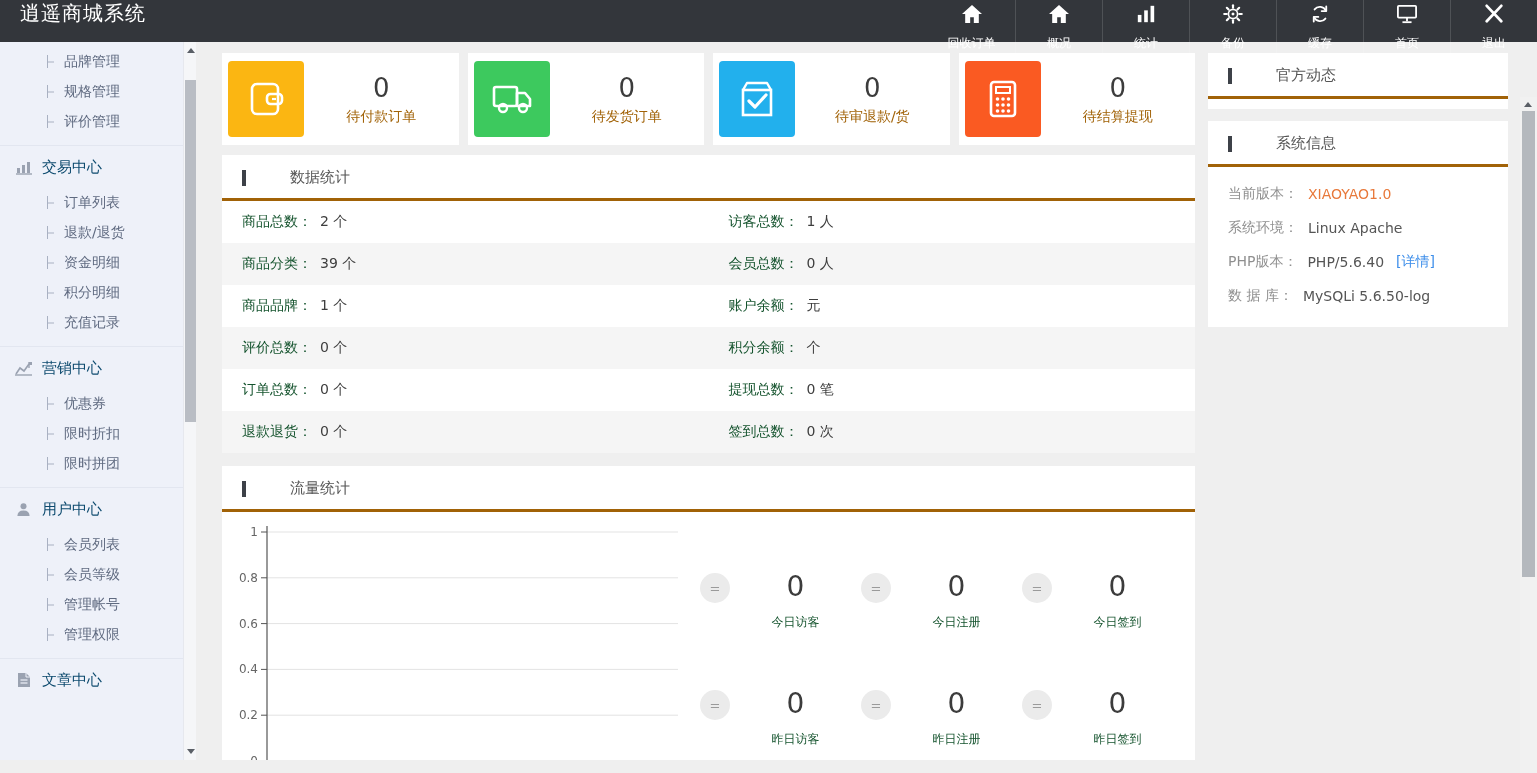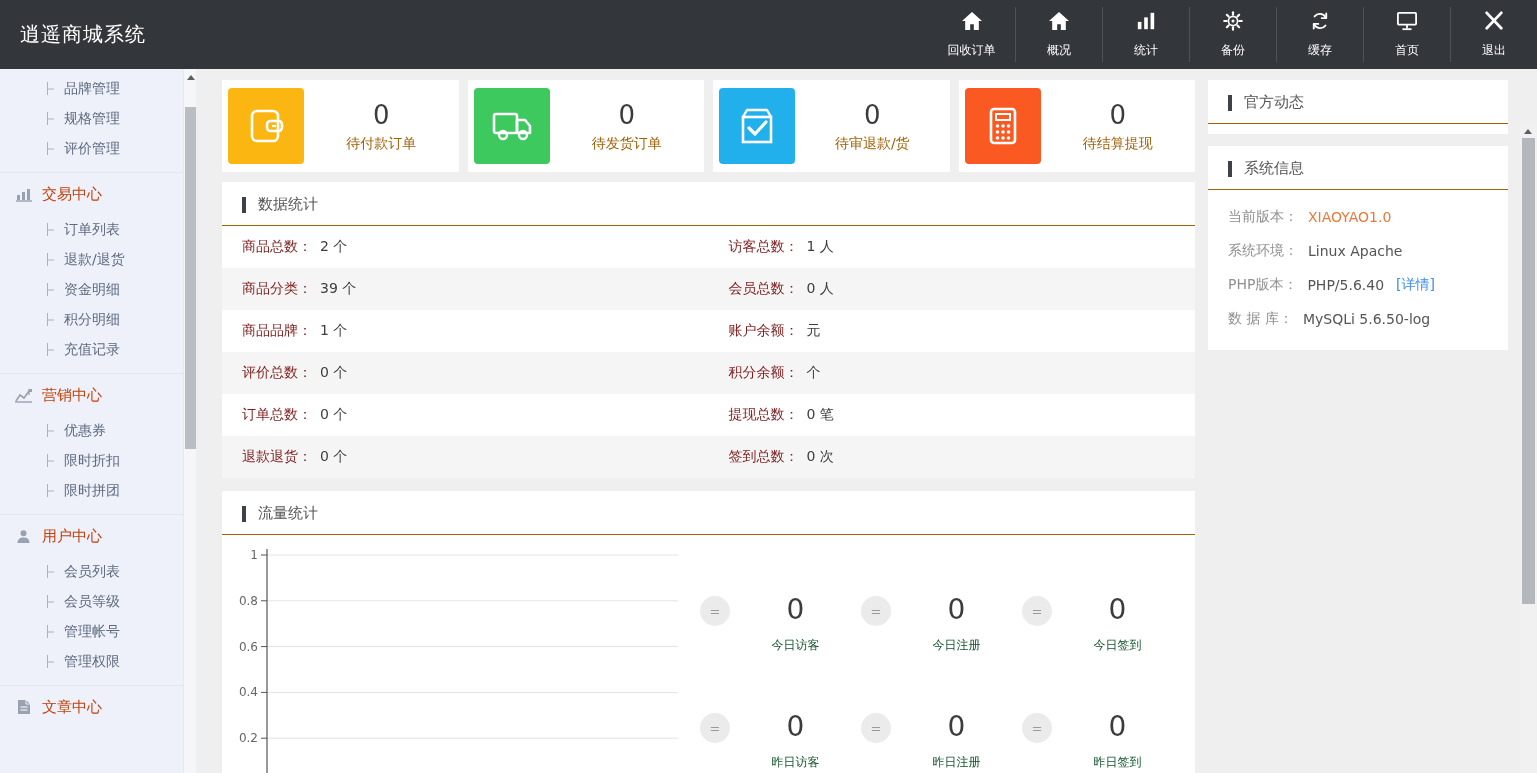--- a/index.html
+++ b/index.html
@@ -1,37 +1,37 @@
 <!DOCTYPE html>
 <html><head>
 <meta charset="utf-8">
 <style>
   * { margin:0; padding:0; box-sizing:border-box; }
   html,body { width:1537px; height:773px; overflow:hidden; }
   body { font-family:"DejaVu Sans","Liberation Sans",sans-serif; background:#efefef; position:relative; }
 
   
-  .topbar { height:69px; background:#33363b; display:flex; align-items:center; justify-content:space-between; }
+  .topbar { height:42px; background:#33363b; display:flex; justify-content:space-between; }
   .topbar-title { color:#ffffff; font-size:20px; padding-left:20px; letter-spacing:1px; }
   .topnav { display:flex; height:55px; }
   .topnav-item { width:87px; display:flex; flex-direction:column; align-items:center; justify-content:center; gap:11px; border-left:1px solid rgba(255,255,255,0.14); cursor:pointer; }
   .topnav-item:first-child { border-left:none; }
   .topnav-item svg { display:block; }
   .topnav-label { color:#ffffff; font-size:12px; white-space:nowrap; }
 
   
   .body-row { display:flex; height:718px; position:relative; }
 
   
   .sidebar { width:196px; background:#eef1f9; position:relative; overflow:hidden; flex:none; }
   .sidebar-inner { padding-top:5px; }
   .side-section { border-bottom:1px solid #e2e6f0; padding-bottom:8px; }
   .side-section:first-child { padding-top:0; }
   .side-section:last-child { border-bottom:none; }
-  .side-header { height:42px; display:flex; align-items:center; padding-left:15px; color:#c2410c; font-size:15px; cursor:pointer; }
+  .side-header { height:42px; display:flex; align-items:center; padding-left:15px; color:#0c4a6e; font-size:15px; cursor:pointer; }
   .side-header .sicon { width:17px; height:17px; margin-right:10px; display:flex; align-items:center; justify-content:center; }
   .side-item { height:30px; display:flex; align-items:center; padding-left:46px; color:#5f6a80; font-size:14px; cursor:pointer; }
   .side-item .branch { margin-right:9px; display:flex; align-items:center; }
   .sidebar-scroll { position:absolute; top:0; right:0; width:13px; height:100%; background:#f5f6f8; border-left:1px solid #e6e8ee; }
   .sidebar-scroll .thumb { position:absolute; top:38px; left:1px; width:11px; height:342px; background:#b9bdc4; }
   .tri-up, .tri-down { position:absolute; left:3px; width:0; height:0; border-left:4px solid transparent; border-right:4px solid transparent; cursor:pointer; }
   .tri-up { top:6px; border-bottom:5px solid #5a5f66; }
   .tri-down { bottom:6px; border-top:5px solid #5a5f66; }
 
   
@@ -42,29 +42,29 @@
   
   .cards-row { display:flex; gap:9px; }
   .card { flex:1; height:92px; background:#ffffff; display:flex; align-items:center; cursor:pointer; }
   .card-icon { width:76px; height:76px; margin-left:6px; border-radius:4px; display:flex; align-items:center; justify-content:center; flex:none; }
   .card-text { flex:1; text-align:center; }
   .card-num { font-size:26px; color:#3c3c3c; line-height:30px; }
   .card-label { font-size:14px; color:#a16207; margin-top:5px; }
 
   
   .panel { background:#ffffff; }
-  .panel-header { display:flex; align-items:center; padding:13px 20px 11px 20px; border-bottom:1px solid #a16207; }
+  .panel-header { display:flex; align-items:center; padding:13px 20px 11px 20px; border-bottom:3px solid #a16207;gap:32px; }
   .panel-bar { width:4px; height:16px; background:#3d4148; margin-right:12px; }
   .panel-title { font-size:15px; color:#555555; }
 
   .panel-data { margin-top:10px; }
   .ds-row { display:flex; height:42px; }
   .ds-row:nth-child(even) { background:#f5f5f5; }
   .ds-cell { width:50%; display:flex; align-items:center; padding-left:20px; font-size:14px; }
-  .ds-label { color:#7f1d1d; }
+  .ds-label { color:#14532d; }
   .ds-value { color:#3e3e3e; margin-left:8px; }
 
   .panel-flow { margin-top:13px; height:295px; overflow:hidden; }
   .flow-body { display:flex; }
   .flow-chart { flex:none; margin-left:8px; }
   .flow-stats { flex:1; display:grid; grid-template-columns:161px 161px 161px; grid-auto-rows:66px; row-gap:51px; padding-top:58px; }
   .fstat { display:flex; align-items:flex-start; }
   .fstat-eq { width:30px; height:30px; border-radius:50%; background:#ebebeb; color:#9a9a9a; font-size:13px; display:flex; align-items:center; justify-content:center; margin-top:3px; flex:none; }
   .fstat-val { flex:1; text-align:center; }
   .fstat-num { font-size:28px; color:#3c3c3c; line-height:34px; }

